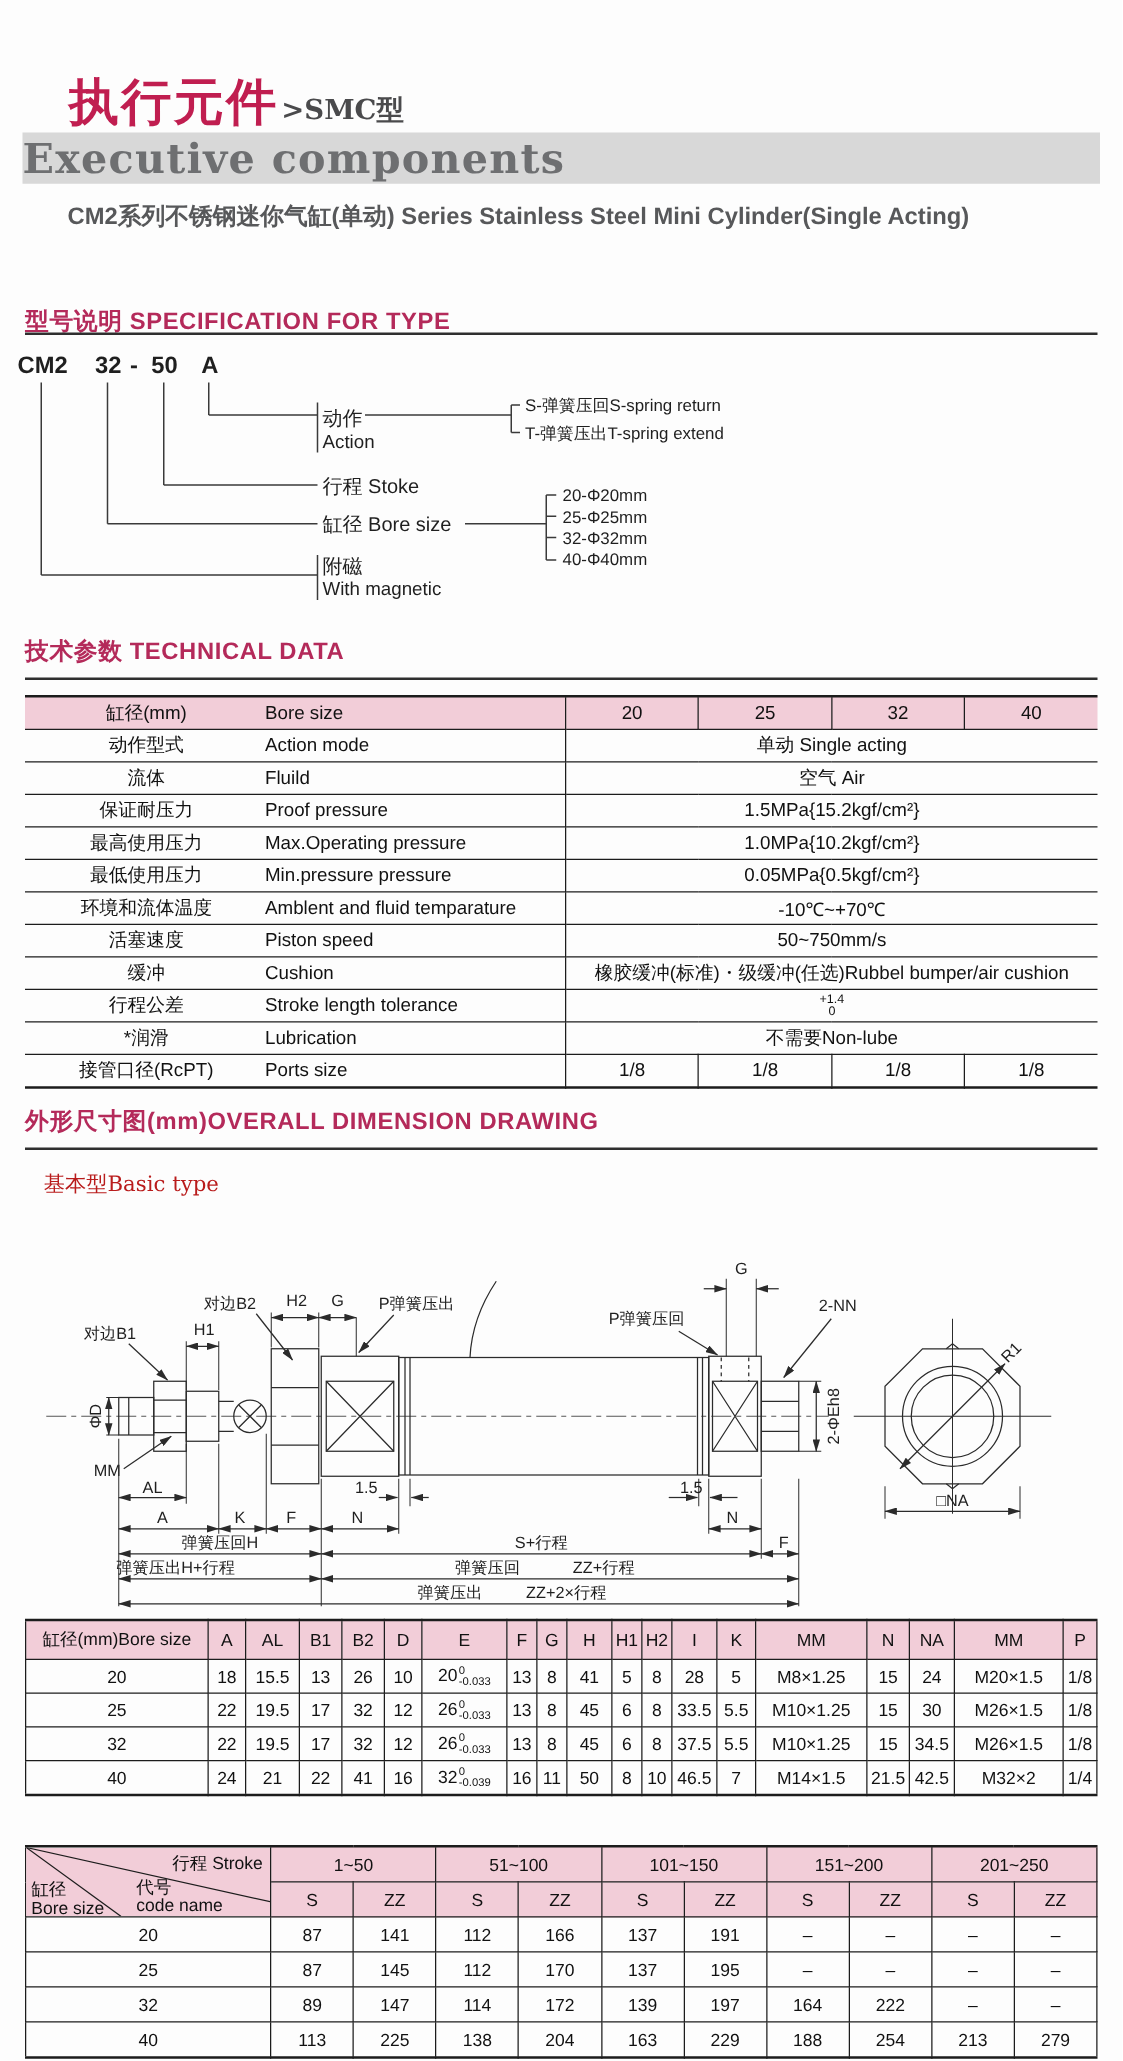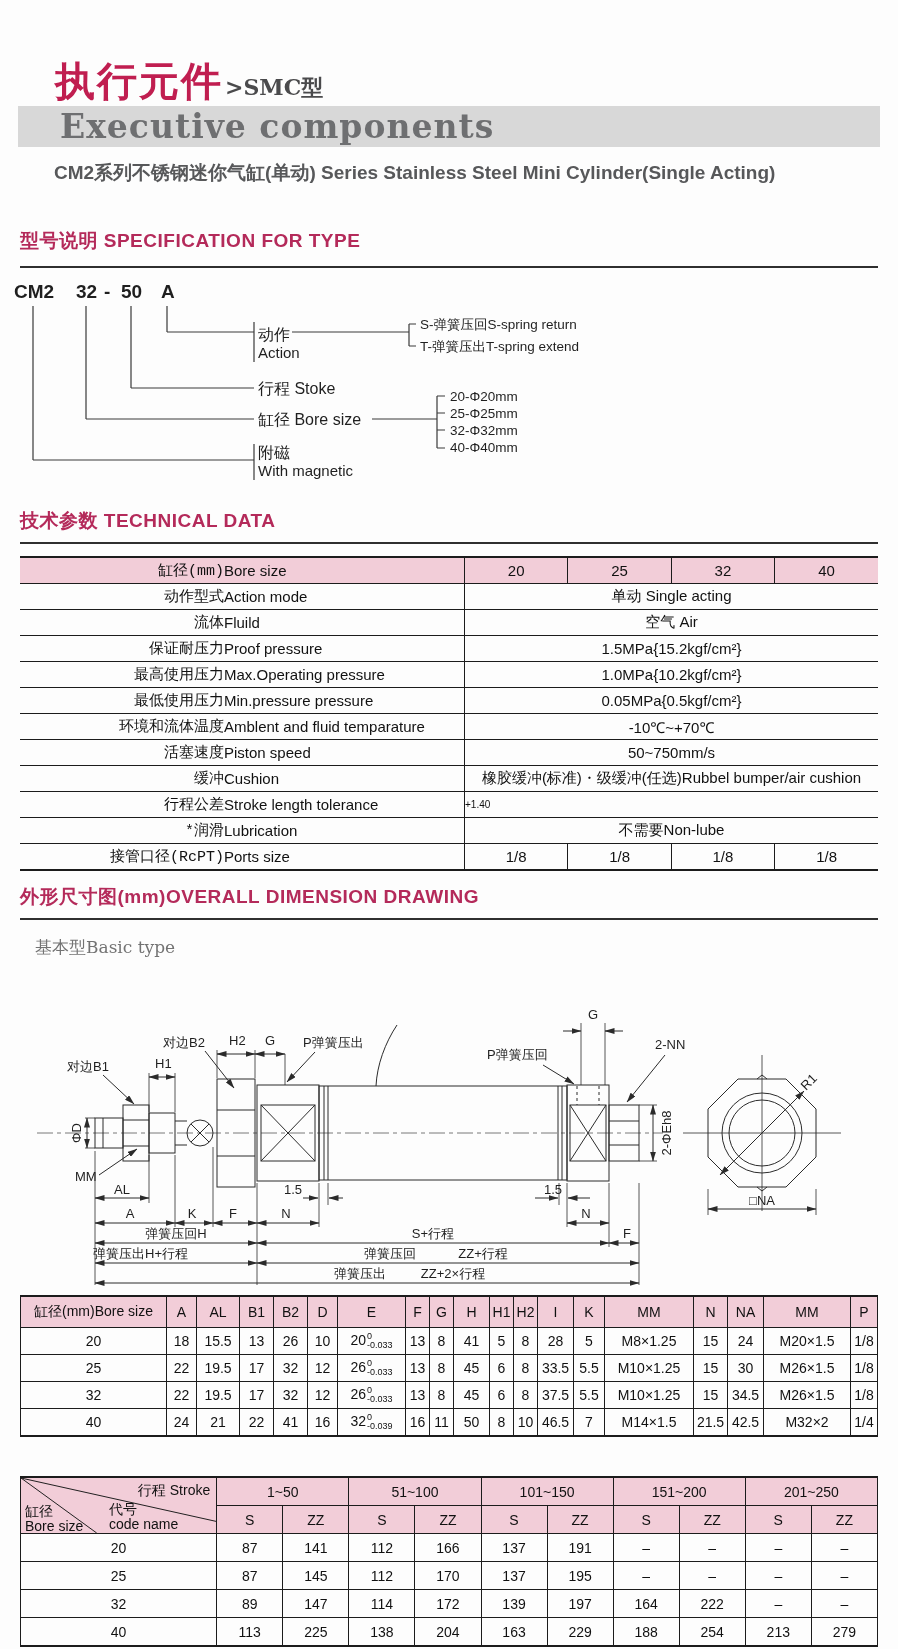--- a/index.html
+++ b/index.html
@@ -4,21 +4,21 @@
 <style>
   html,body{margin:0;padding:0;background:#fff;}
   .page{position:relative;width:898px;height:1649px;background:#fdfdfd;overflow:hidden;
         font-family:"Liberation Sans",sans-serif;color:#111;}
   
   .main-title{position:absolute;left:55px;top:54px;white-space:nowrap;}
   .title-cn{font-family:Liberation Sans, sans-serif;font-weight:bold;font-size:40px;color:#c01e50;letter-spacing:2px;}
   .title-suffix{font-family:"DejaVu Serif",serif;font-weight:bold;font-size:22px;color:#4a4a4c;margin-left:2px;}
   .gray-bar{position:absolute;left:18px;top:106px;width:862px;height:41px;background:#d8d8d8;}
   .title-en{font-family:"DejaVu Serif",serif;font-weight:bold;font-size:33px;color:#6e6f71;
-            line-height:41px;padding-left:42px;letter-spacing:1px;}
+            line-height:41px;letter-spacing:1px;}
   .subtitle{position:absolute;left:54px;top:160px;font-size:19px;font-weight:bold;color:#57585a;}
   
   .sec-title{position:absolute;left:20px;font-size:19px;font-weight:bold;color:#b42a5a;letter-spacing:0.5px;}
   .rule{position:absolute;left:20px;width:858px;height:2px;background:#2f2f2f;}
   
   svg{position:absolute;}
   svg text{fill:#1f1f1f;}
   .ln{stroke:#3a3a3a;stroke-width:1.2;fill:none;}
   .thin{stroke:#2b2b2b;stroke-width:1;fill:none;}
   .xt{stroke:#2b2b2b;stroke-width:0.8;fill:none;}
@@ -28,59 +28,59 @@
   .mt{font-size:19px;font-weight:bold;}
   .lb{font-size:16px;}
   .lb2{font-size:15px;}
   .op{font-size:13.5px;}
   .dt{font-size:13px;}
   
   table{border-collapse:collapse;table-layout:fixed;}
   .tech{position:absolute;left:20px;top:556px;width:858px;font-size:15px;
         border-top:2px solid #1c1c1c;border-bottom:2px solid #1c1c1c;}
   .tech td,.tech th{height:25px;padding:0;border-bottom:1px solid #1c1c1c;font-weight:normal;vertical-align:middle;}
-  .tech .cn{width:190px;text-align:right;padding-left:14px;font-family:Liberation Mono, monospace;}
+  .tech .cn{width:190px;text-align:center;padding-left:2px;}
   .tech .en{width:240px;text-align:left;border-right:1px solid #1c1c1c;}
   .tech .val{text-align:center;}
   .tech .hd{background:#f2cdd8;}
   .tech .vb{border-right:1px solid #1c1c1c;}
-  .tolstack{display:flex;align-items:center;font-size:10px;line-height:10px;}
+  .tolstack{display:flex;flex-direction:column;align-items:center;font-size:10px;line-height:10px;}
   
   .grid{font-size:14px;border-top:2px solid #1c1c1c;border-bottom:2px solid #1c1c1c;}
   .grid th,.grid td{border:1px solid #1c1c1c;text-align:center;padding:0;font-weight:normal;vertical-align:middle;}
   .grid thead th{background:#f2cdd8;}
   .dimtbl{position:absolute;left:20px;top:1295px;width:858px;}
   .dimtbl thead th{height:30px;}
   .dimtbl tbody td{height:26px;}
   .strk{position:absolute;left:20px;top:1476px;width:858px;}
   .strk thead th{height:27px;}
   .strk tbody td{height:27px;}
   .corner{position:relative;background:#f2cdd8;}
   .corner svg{position:absolute;left:0;top:0;width:100%;height:100%;}
   .corner .c-top{position:absolute;right:6px;top:4px;font-size:14px;}
   .corner .c-mid{position:absolute;left:88px;top:24px;font-size:14px;line-height:15px;text-align:left;}
   .corner .c-bot{position:absolute;left:4px;top:26px;font-size:14px;line-height:15px;text-align:left;}
   .tol{display:inline-flex;flex-direction:column;font-size:9px;line-height:9px;vertical-align:middle;
        align-items:flex-start;margin-left:1px;}
-  .basic-type{position:absolute;left:35px;top:936px;font-family:"DejaVu Serif",serif;font-size:17px;color:#737373;}
+  .basic-type{position:absolute;left:35px;top:936px;font-family:"DejaVu Serif",serif;font-size:17px;color:#b91c1c;}
 </style>
 </head>
 <body>
 
 <div class="page">
 
   <div class="main-title">
     <span class="title-cn">执行元件</span><span class="title-suffix">&gt;SMC型</span>
   </div>
   <div class="gray-bar">
     <div class="title-en">Executive components</div>
   </div>
   <div class="subtitle">CM2系列不锈钢迷你气缸(单动) Series Stainless Steel Mini Cylinder(Single Acting)</div>
 
-  <div class="sec-title" style="top:228px;">型号说明 SPECIFICATION FOR TYPE</div>
+  <div class="sec-title" style="top:244px;">型号说明 SPECIFICATION FOR TYPE</div>
   <div class="rule" style="top:266px;"></div>
 
   <svg style="left:0;top:272px;" width="898" height="212" viewBox="0 0 898 212">
     <g class="ln">
       <path d="M167,34 V60 M167,60 H254"></path>
       <path d="M254,50 V90"></path>
       <path d="M292,60 H409"></path>
       <path d="M409,52 V74 M409,52 H416 M409,74 H416"></path>
       <path d="M131,34 V116 M131,116 H254"></path>
       <path d="M86,34 V147 M86,147 H254"></path>

